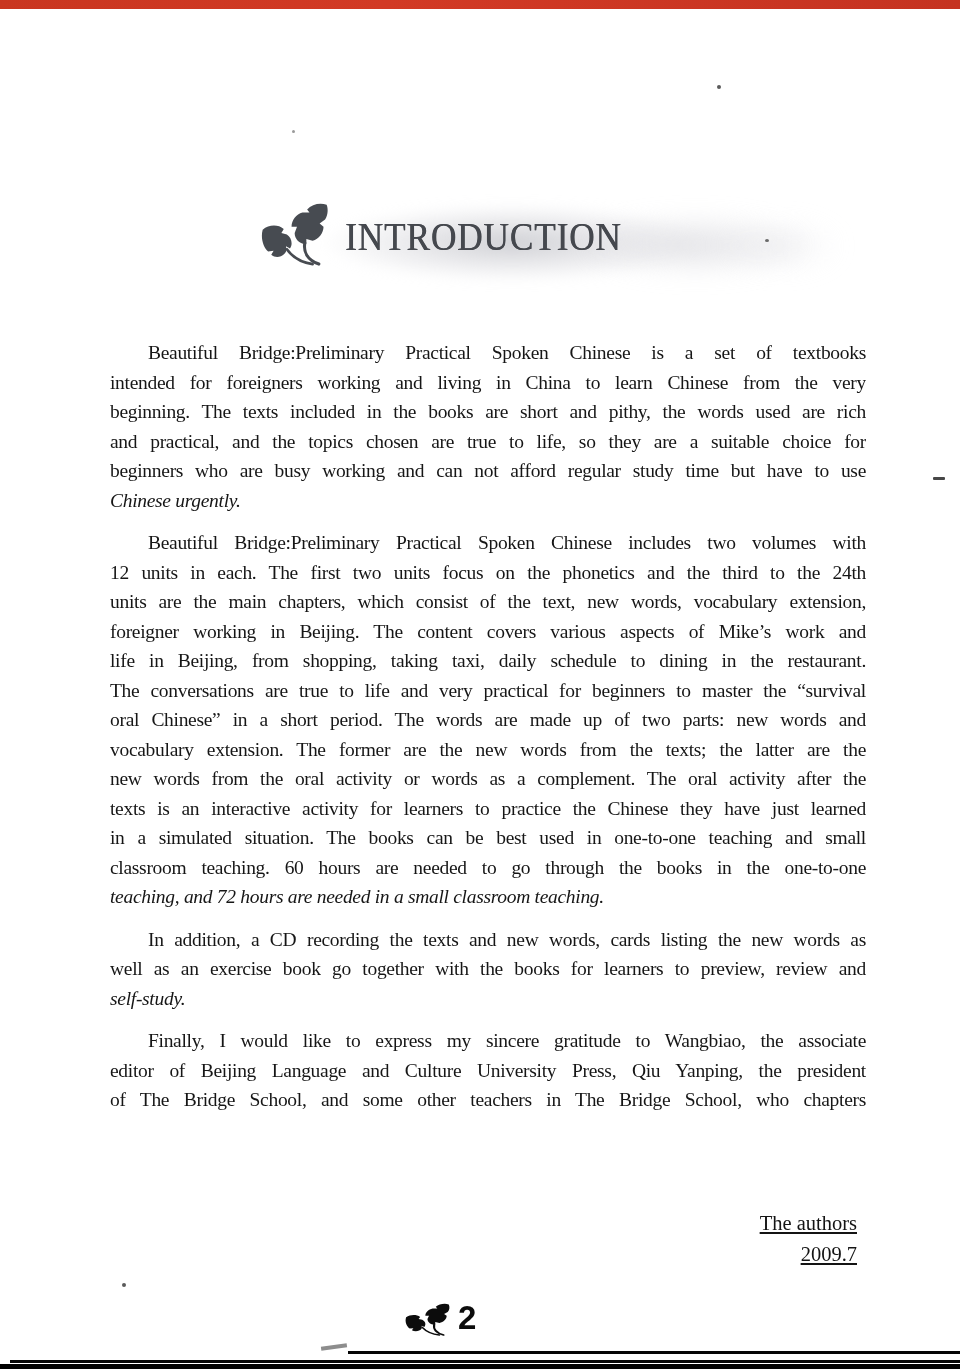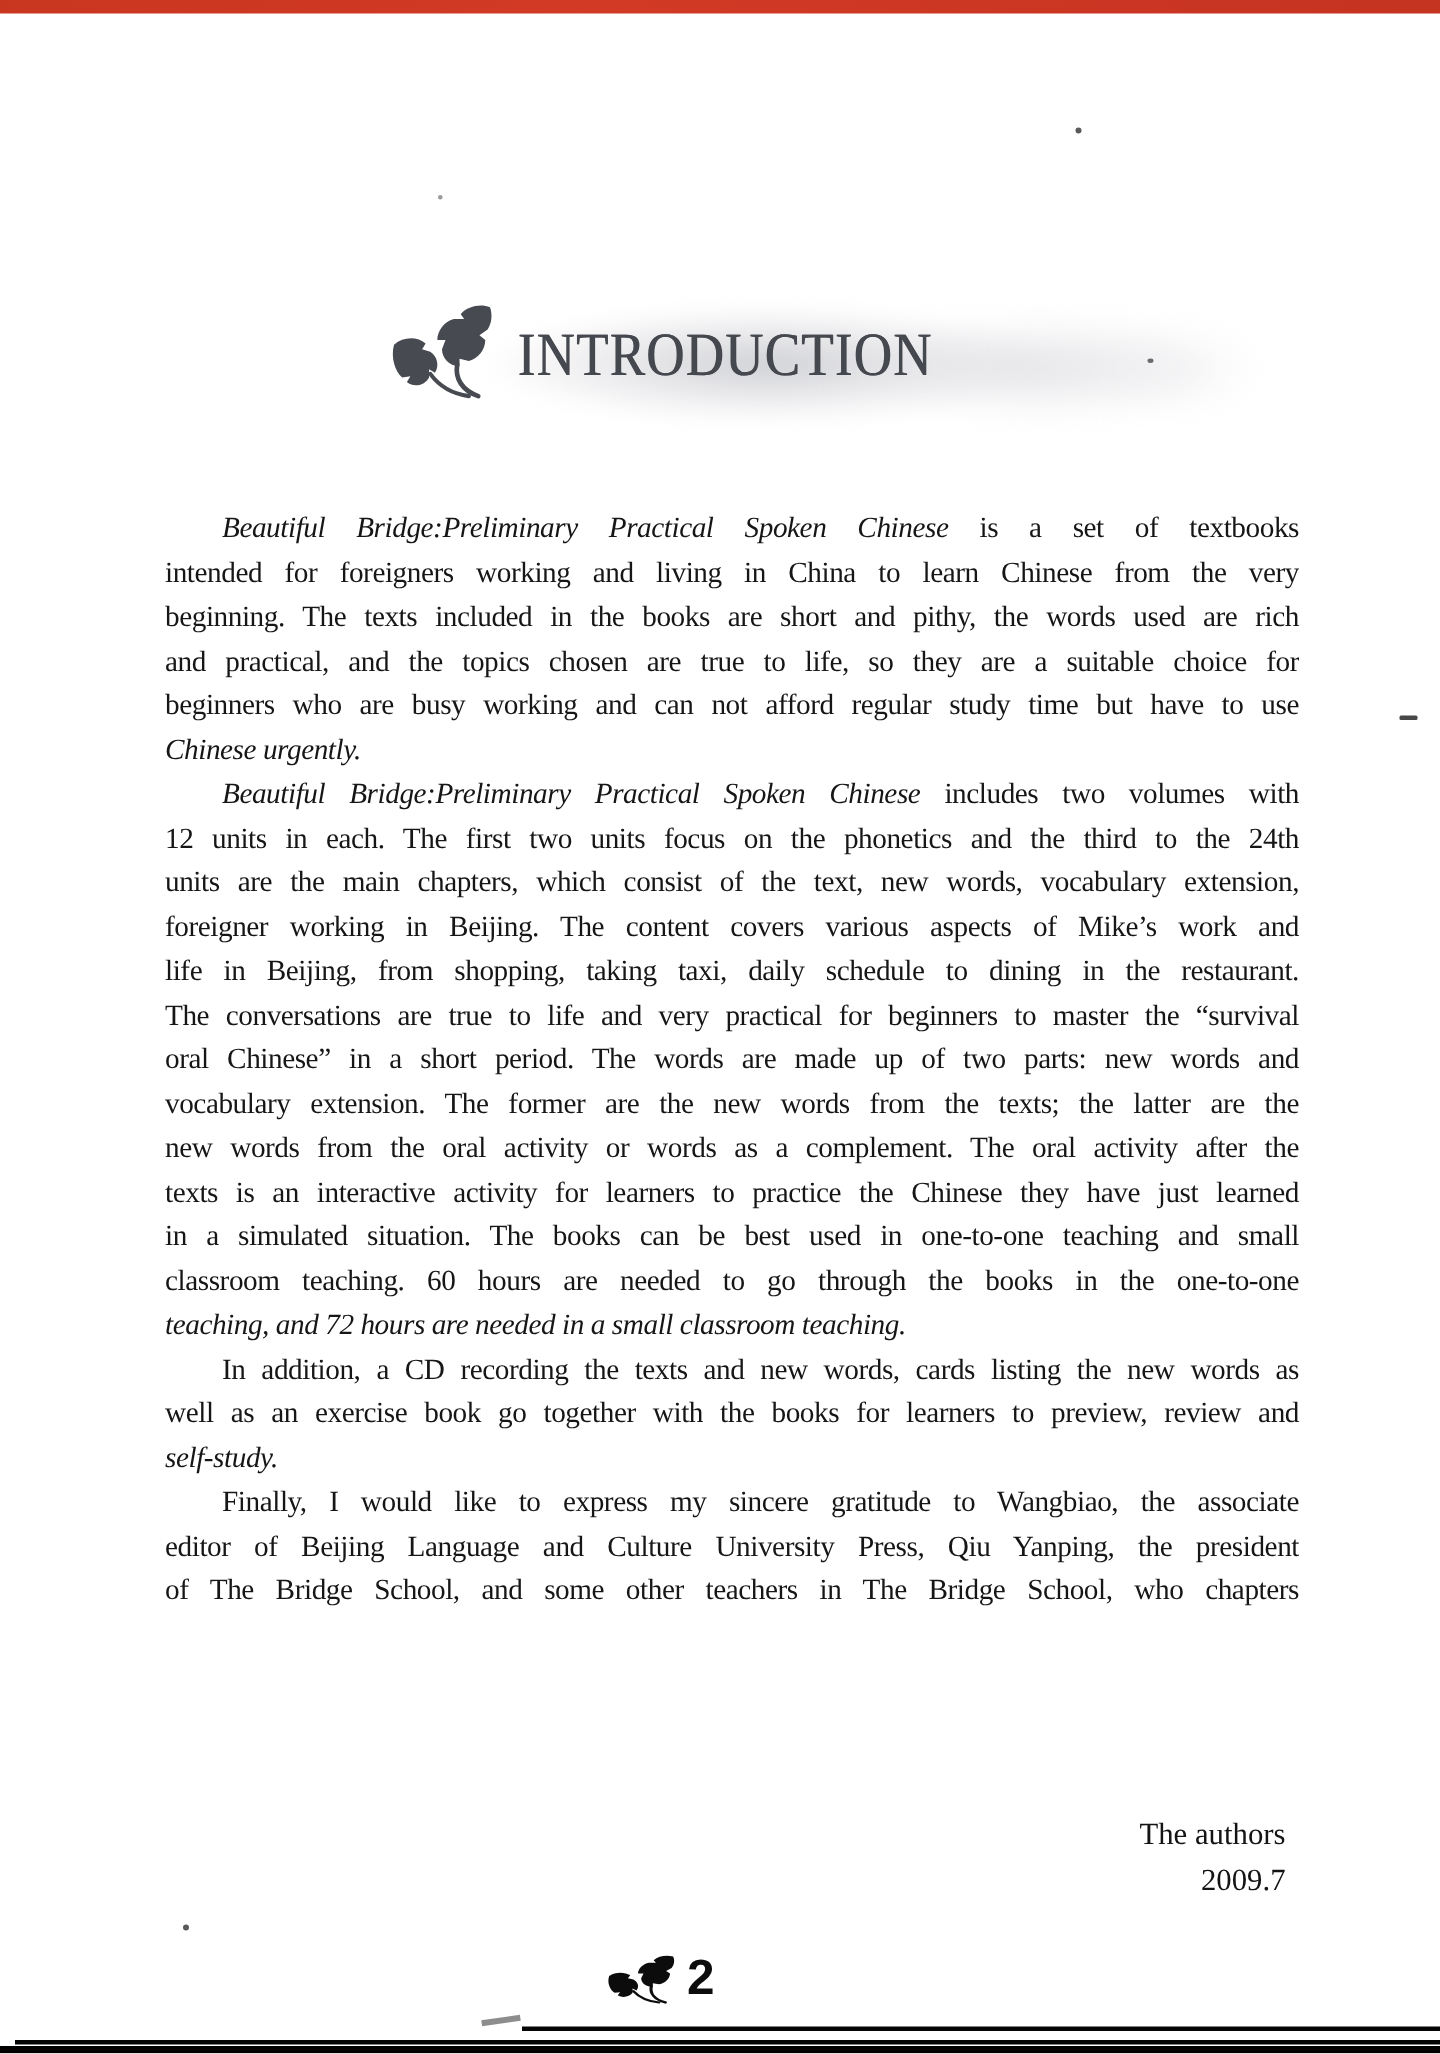--- a/index.html
+++ b/index.html
@@ -41,29 +41,29 @@
     position: absolute; left: 95px; top: 16px;
     font-size: 41px; letter-spacing: 1px; color: #45484e;
     transform: scaleX(0.86); transform-origin: left top;
     text-shadow: 0.5px 0 0 currentColor;
     white-space: nowrap;
   }
 
   
   .text-block { position: absolute; left: 110px; top: 338px; width: 756px;
     font-size: 19.5px; line-height: 29.5px; letter-spacing: -0.3px; color: #161616; }
-  .para + .para { }
+  .para + .para { margin-top: 13px; }
   .para .line:first-child { text-indent: 38px; }
   .line { height: 29.5px; overflow: hidden; text-align: justify; text-align-last: justify; }
   .line.unjust { text-align-last: left; font-style: italic; }
-  .it { font-style: italic; }
+  .it { }
 
   
   .signature { position: absolute; right: 103px; top: 1208px; text-align: right;
-    font-size: 20.5px; line-height: 31px; color: #141414; }
+    font-size: 20.5px; line-height: 31px; color: #141414; text-decoration: underline; }
 
   
   .footer-icon { position: absolute; left: 403px; top: 1302px; width: 52px; height: 37px; color: #0c0c0c; }
   .page-number { position: absolute; left: 458px; top: 1299px;
     font-family: "Liberation Sans", sans-serif; font-weight: bold; font-size: 33px; color: #0c0c0c; }
 
   
   .rule-a { position: absolute; top: 1351px; left: 348px; right: 0; height: 3px; background: #050505; }
   .rule-b { position: absolute; top: 1360px; left: 10px; right: 0; height: 3px; background: #050505; }
   .rule-c { position: absolute; top: 1364px; left: 0; right: 0; height: 5px; background: #000; }

